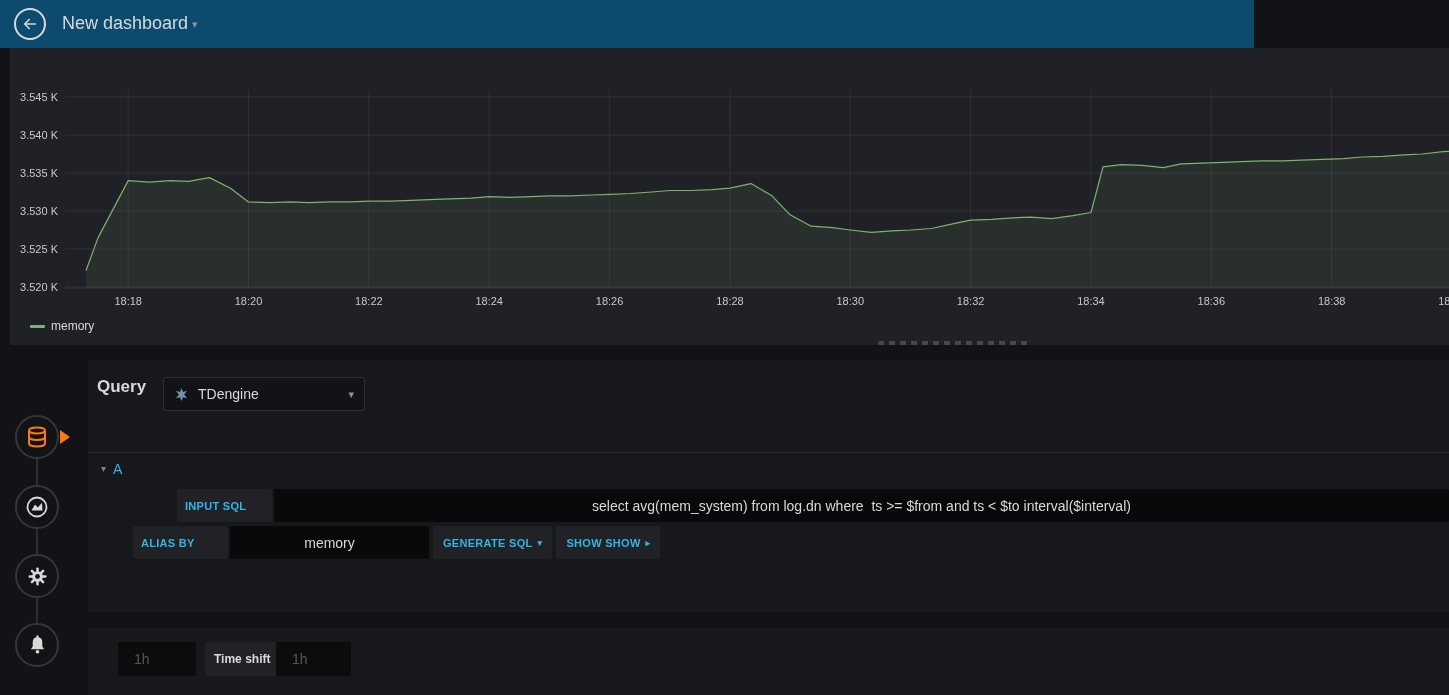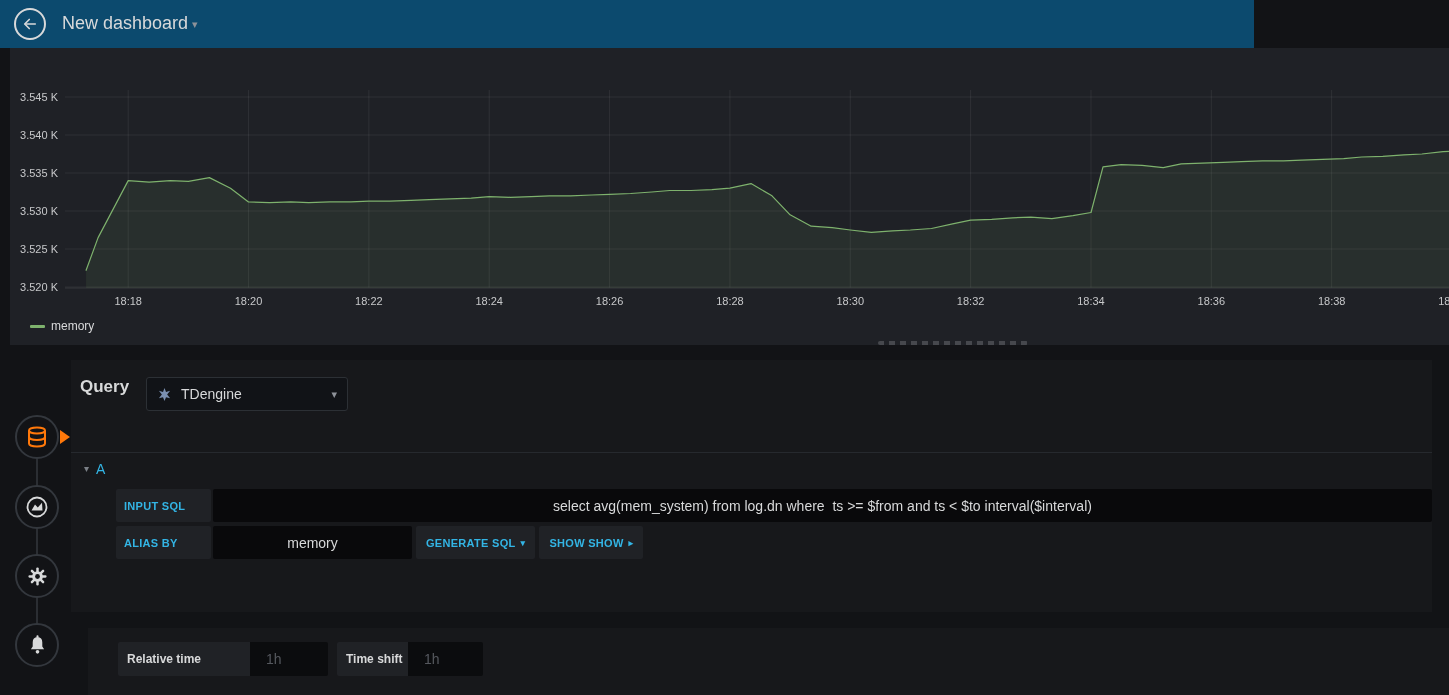--- a/index.html
+++ b/index.html
@@ -36,32 +36,32 @@
   .legend-label{cursor:pointer;}
   .resize-handle{position:absolute;left:878px;top:341px;width:150px;height:4px;border-radius:2px;cursor:row-resize;
     background:repeating-linear-gradient(90deg,#46484d 0 6px,transparent 6px 11px);}
   
   .tab-line{position:absolute;left:36px;top:437px;width:2px;height:208px;background:#2b2e33;}
   .tab{position:absolute;left:15px;width:44px;height:44px;border-radius:50%;background:var(--page);
     border:2px solid #33373d;display:flex;align-items:center;justify-content:center;cursor:pointer;z-index:2;}
   .tab-arrow{position:absolute;left:60px;top:430px;width:0;height:0;
     border-top:7px solid transparent;border-bottom:7px solid transparent;border-left:10px solid var(--orange);z-index:2;}
   
-  .query-block{position:absolute;left:71px;top:360px;width:1361px;height:252px;background:var(--query-bg);}
+  .query-block{position:absolute;left:88px;top:360px;width:1361px;height:252px;background:var(--query-bg);}
   .query-heading{position:absolute;left:9px;top:17px;font-size:17px;font-weight:600;}
   .ds-picker{position:absolute;left:75px;top:17px;width:202px;height:34px;background:#111317;border:1px solid var(--border);
     border-radius:3px;display:flex;align-items:center;padding:0 10px;cursor:pointer;}
   .ds-name{font-size:14px;margin-left:9px;}
   .ds-caret{margin-left:auto;font-size:11px;color:var(--dim);}
   .a-row{position:absolute;left:0;top:92px;width:1361px;height:32px;border-top:1px solid #26292e;
     display:flex;align-items:center;padding-left:13px;cursor:pointer;}
   .a-caret{font-size:10px;color:#7b8087;}
   .ref-id{color:var(--blue);font-size:14px;font-weight:500;margin-left:7px;}
   .form-row{position:absolute;left:45px;right:0;height:33px;display:flex;}
-  .row-input-sql{top:129px;}
+  .row-input-sql{top:129px;margin-left:44px;}
   .row-alias{top:166px;}
   .form-label{width:95px;min-width:95px;background:var(--label-bg);color:var(--blue);
     font-size:11px;font-weight:bold;letter-spacing:.3px;display:flex;align-items:center;padding-left:8px;margin-right:2px;border-radius:2px;}
   .form-input{flex:1;background:var(--input-bg);border:none;outline:none;color:var(--text);
     font-size:14px;padding:0 9px;font-family:"Liberation Sans", sans-serif;border-radius:2px;height:33px;text-align:center;}
   .alias-input{flex:0 0 158px;}
   .blue-btn{background:var(--label-bg);color:var(--blue);font-size:11px;font-weight:bold;letter-spacing:.3px;
     display:flex;align-items:center;justify-content:center;padding:0 10px;margin-left:4px;cursor:pointer;border-radius:2px;white-space:nowrap;}
   .btn-caret{margin-left:5px;font-size:9px;}
   .generated-sql{position:absolute;left:52px;top:212px;font-family:"DejaVu Sans Mono", monospace;font-size:13px;color:var(--text);white-space:pre;}
@@ -208,20 +208,19 @@
       <div class="blue-btn">
         <span>SHOW SHOW</span>
         <span class="btn-caret">▸</span>
       </div>
     </div>
 
   </div>
 
   <div class="options-block">
     <div class="options-row">
-      <div class="opt-label relative">Relative time</div>
       <input class="opt-input relative" type="text" placeholder="1h" style="">
       <div class="opt-label shift">Time shift</div>
       <input class="opt-input shift" type="text" placeholder="1h" style="">
     </div>
   </div>
 
 </div>
 
 </body></html>

